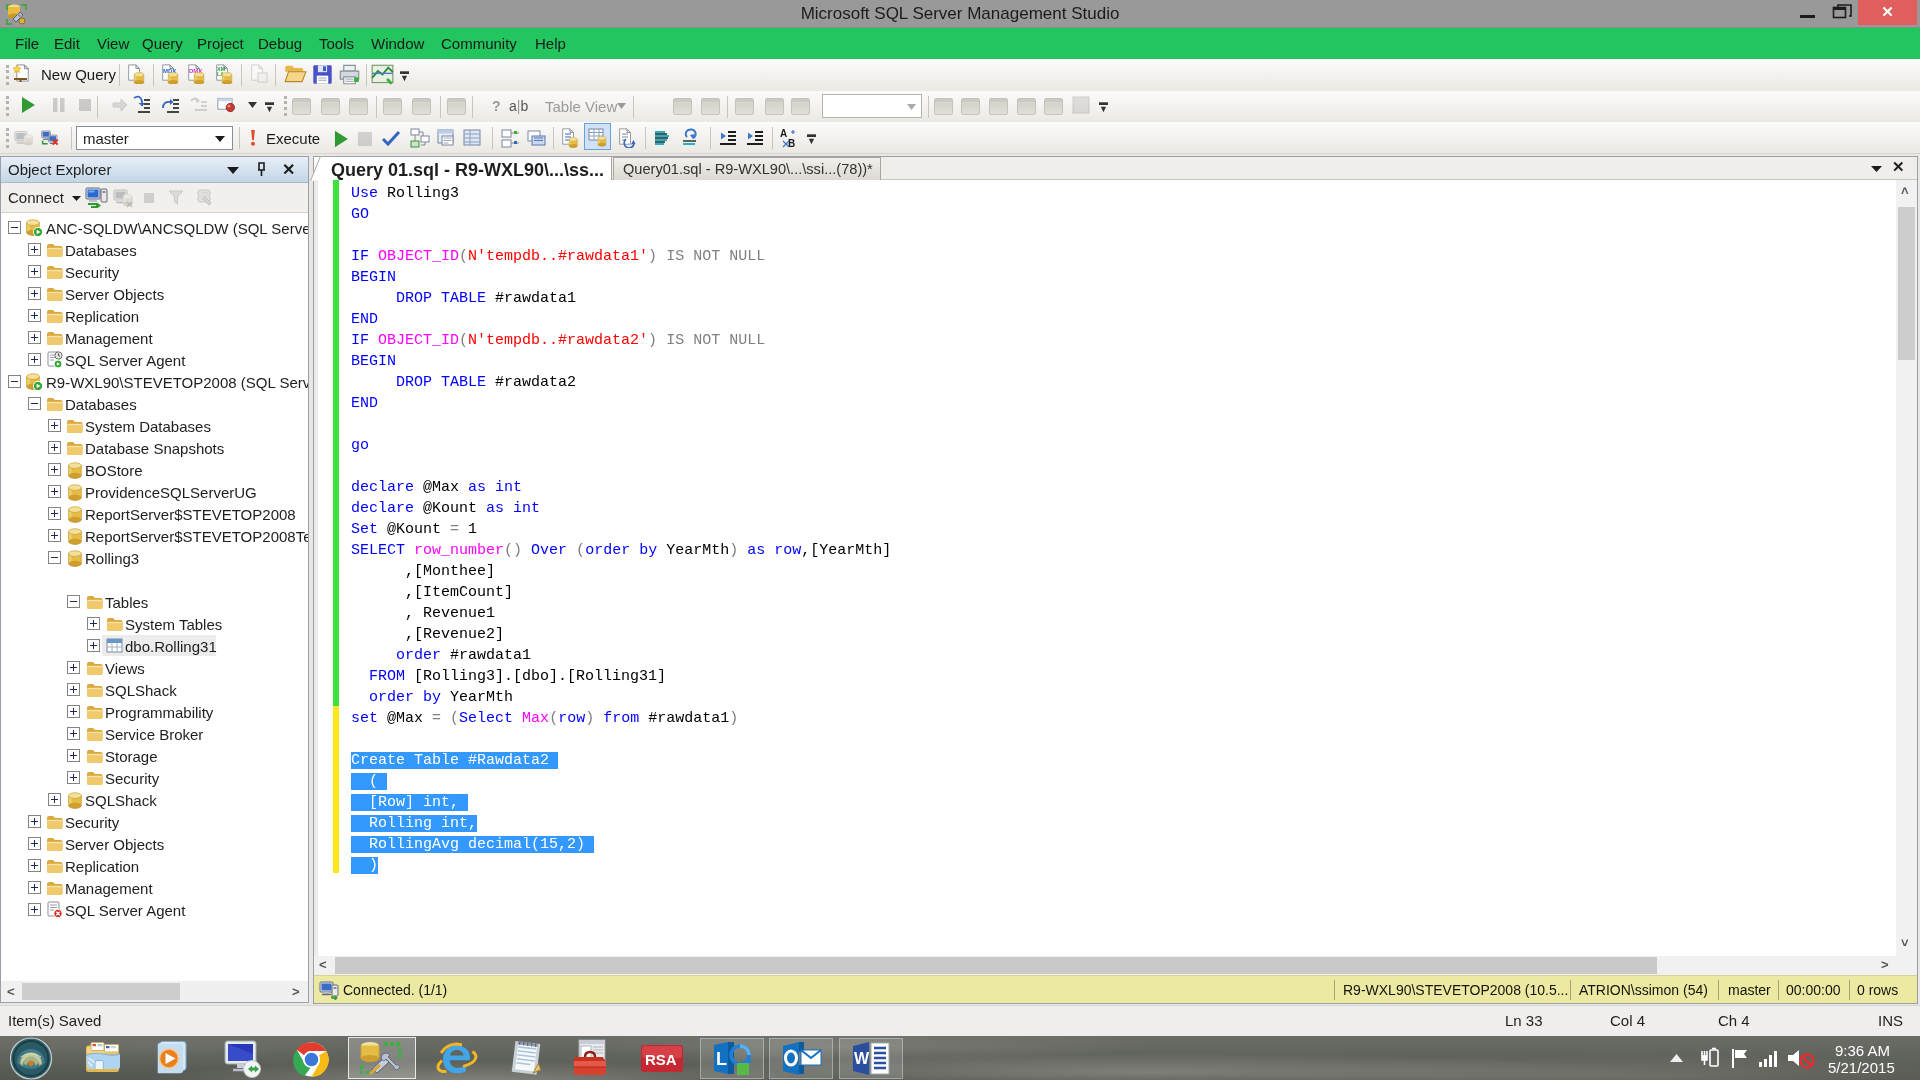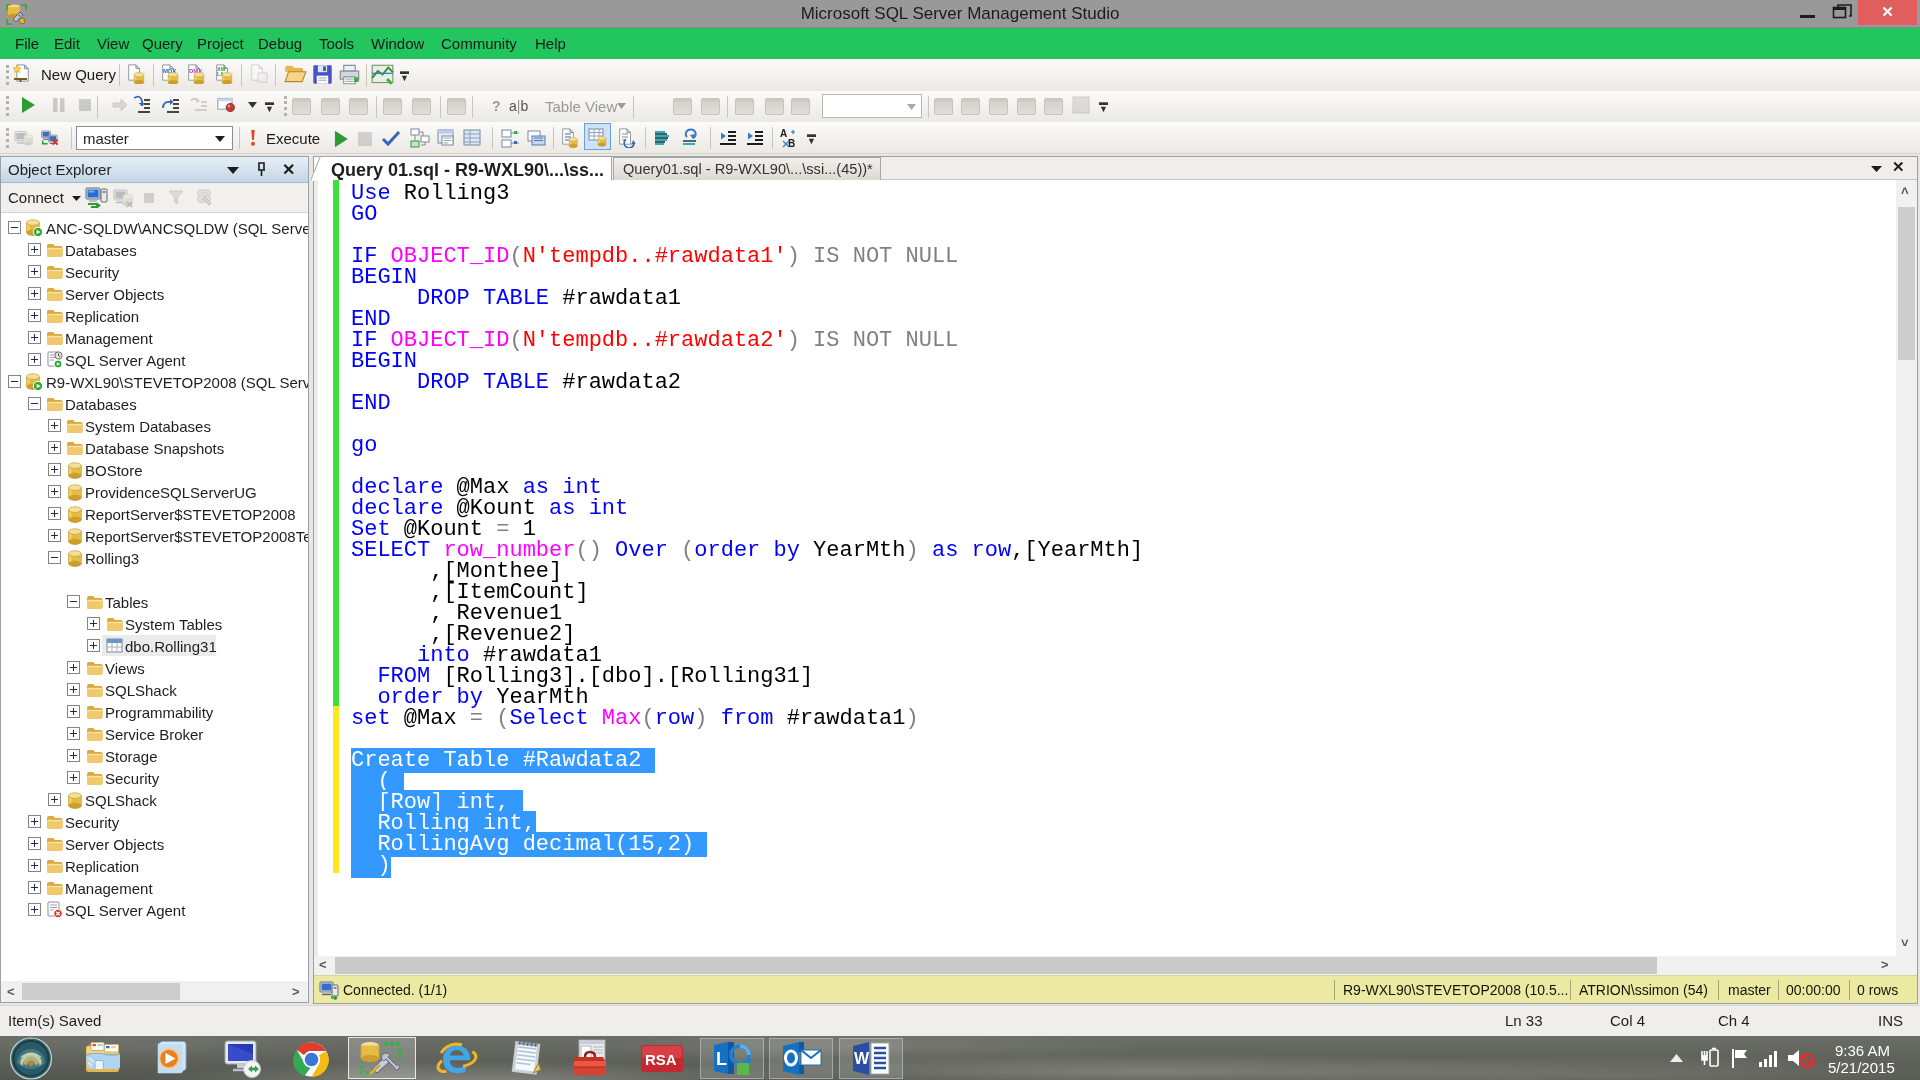--- a/index.html
+++ b/index.html
@@ -42,21 +42,21 @@
 
 #ed{left:313px;top:2px;width:1605px;height:848px;background:#fff;border:1px solid #9ba0a8}
 #tabbar{left:0;top:0;width:1603px;height:23px;background:#f0eeeb;border-bottom:1px solid #c8c5c0}
 #tab1{left:0;top:0;width:298px;height:23px;background:#fff;border-right:1px solid #a9a6a0;font-weight:bold;font-size:18px}
 #tab1::before{content:"";position:absolute;left:1px;top:-1px;width:12px;height:24px;background:#fff;transform:skewX(-22deg);border-left:1px solid #a9a6a0;border-top:1px solid #a9a6a0}
 #tab2{left:299px;top:0;width:268px;height:23px;background:linear-gradient(#f2f0ec,#dcd9d2);border:1px solid #a9a6a0;border-bottom:none;font-size:15px;color:#333;white-space:nowrap;overflow:hidden}
 #codewrap{left:0;top:23px;width:1582px;height:776px;background:#fff}
 #gutter{left:0;top:0;width:19px;height:776px;background:#fff;border-left:4px solid #ececec}
 #cbarg{left:19px;top:0;width:6px;height:526px;background:#3ce23c}
 #cbary{left:19px;top:526px;width:6px;height:167px;background:#ffe71c}
-#code{left:37px;top:3px;font-family:"Liberation Mono",monospace;font-size:22px;line-height:21px;white-space:pre;color:#000}
+#code{left:37px;top:3px;font-family:"Liberation Mono",monospace;font-size:15px;line-height:21px;white-space:pre;color:#000}
 .k{color:#0000fe}.f{color:#ff00fe}.s{color:#fe0000}.g{color:#808080}
 .sel{background:#3399ff;color:#fff}
 #edvs{left:1582px;top:23px;width:21px;height:776px;background:#f1f1f1}
 #edvs .th{position:absolute;left:2px;top:27px;width:17px;height:153px;background:#cdcdcd}
 #edhs{left:0;top:799px;width:1582px;height:19px;background:#f1f1f1}
 #edhs .th{position:absolute;left:21px;top:1px;width:1322px;height:17px;background:#c9c9c9}
 #edstat{left:0;top:818px;width:1603px;height:28px;background:#ece9a3;border-top:1px solid #d6d39a;font-size:15px;color:#14140a}
 .ss{position:absolute;top:4px;width:1px;height:20px;background:#a5a37a}
 .sv{position:absolute;top:6px;font-size:14px}
 
@@ -782,21 +782,21 @@
         <span class="sar" style="left:6px;top:3px">&lt;</span>
         <span class="sar" style="left:291px;top:3px">&gt;</span>
       </div>
  </div>
  <div class="a" id="ed">
   <div class="a" id="tabbar">
    <div class="a" id="tab1">
           <span class="a" style="left:17px;top:3px">Query 01.sql - R9-WXL90\...\ss... (54))*</span>
         </div>
    <div class="a" id="tab2">
-          <span class="a" style="left:9px;top:3px;font-size:14.6px">Query01.sql - R9-WXL90\...\ssi...(45))*</span>
+          <span class="a" style="left:9px;top:3px;font-size:14.6px">Query01.sql - R9-WXL90\...\ssi...(78))*</span>
         </div>
    <svg class="a" style="left:1557px;top:9px" width="11" height="6">
           <path d="M0 0 h11 l-5.5 6 z" fill="#1c1c1c"></path>
         </svg>
    <span class="a" style="left:1578px;top:1px;font-size:15px;font-weight:bold">✕</span>
   </div>
   <div class="a" id="codewrap">
    <div class="a" id="gutter"></div>
    <div class="a" id="cbarg"></div>
    <div class="a" id="cbary"></div>
@@ -815,21 +815,21 @@
 <span class="k">go</span>
 
 <span class="k">declare</span> @Max <span class="k">as int</span>
 <span class="k">declare</span> @Kount <span class="k">as int</span>
 <span class="k">Set</span> @Kount <span class="g">=</span> 1
 <span class="k">SELECT</span> <span class="f">row_number</span><span class="g">()</span> <span class="k">Over</span> <span class="g">(</span><span class="k">order by</span> YearMth<span class="g">)</span> <span class="k">as row</span>,[YearMth]
       ,[Monthee]
       ,[ItemCount]
       , Revenue1
       ,[Revenue2]
-     <span class="k">into</span> #rawdata1
+     <span class="k">order</span> #rawdata1
   <span class="k">FROM</span> [Rolling3].[dbo].[Rolling31]
   <span class="k">order by</span> YearMth
 <span class="k">set</span> @Max <span class="g">=</span> <span class="g">(</span><span class="k">Select</span> <span class="f">Max</span><span class="g">(</span><span class="k">row</span><span class="g">)</span> <span class="k">from</span> #rawdata1<span class="g">)</span>
 
 <span class="sel">Create Table #Rawdata2 </span>
 <span class="sel">  ( </span>
 <span class="sel">  [Row] int, </span>
 <span class="sel">  Rolling int,</span>
 <span class="sel">  RollingAvg decimal(15,2) </span>
 <span class="sel">  )</span></pre>

